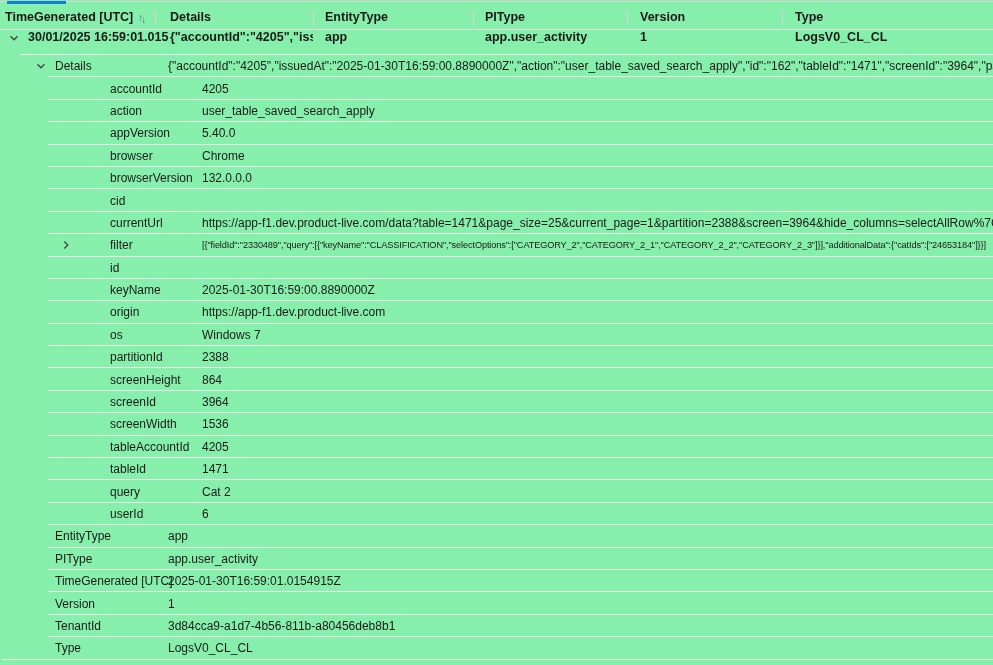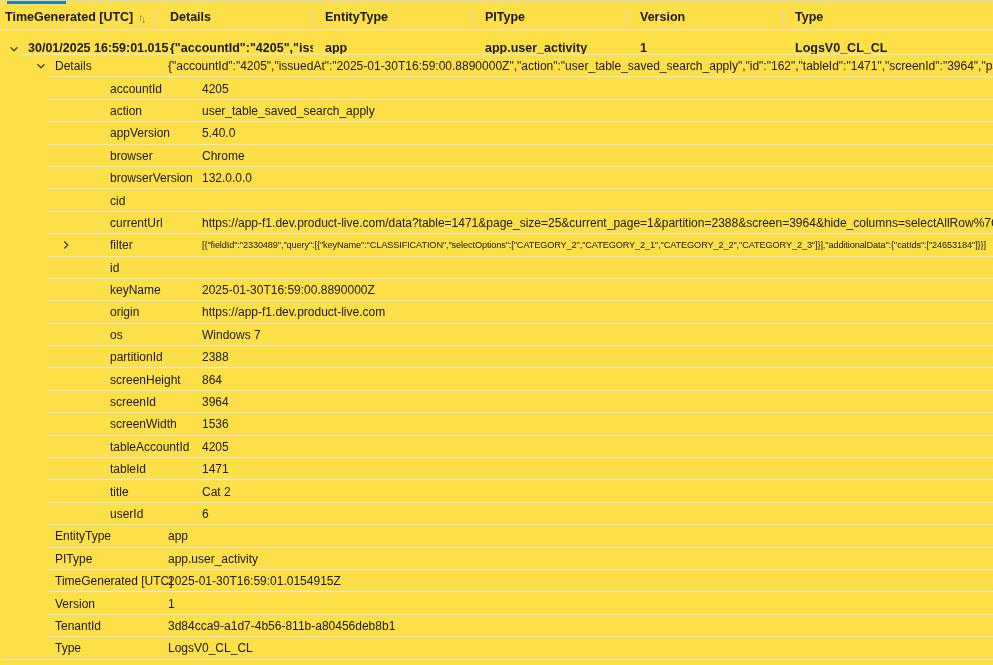--- a/index.html
+++ b/index.html
@@ -4,21 +4,21 @@
 <style>
   :root{
     --accent:#1b7cd6;
     --header-border:#e0e0e0;
     --row-border:#e9e9e9;
     --text:#1b1a19;
   }
   *{box-sizing:border-box;}
   html,body{margin:0;padding:0;background:#fff;}
   body{font-family:"Liberation Sans",sans-serif;color:var(--text);}
-  .app{position:relative;width:993px;height:665px;background:#fde047;overflow:hidden;}
+  .app{position:relative;width:993px;height:665px;background:#86efac;overflow:hidden;}
 
   
   .tabstrip{position:relative;height:5px;}
   .tabstrip-line{position:absolute;top:1px;left:0;right:0;height:1px;background:#d9d9d9;}
   .tab-underline{position:absolute;top:1px;left:7px;width:59px;height:3px;background:var(--accent);}
 
   
   .grid-header{display:flex;height:25px;border-bottom:1px solid var(--header-border);align-items:center;font-weight:bold;font-size:12.5px;}
   .hcell{position:relative;height:100%;display:flex;align-items:center;white-space:nowrap;}
   .hcell:not(.c1)::before{content:"";position:absolute;left:0;top:5px;height:15px;width:1px;background:#d6d6d6;}
@@ -28,21 +28,21 @@
   .c4{width:154px;padding-left:12px;}
   .c5{width:155px;padding-left:13px;}
   .c6{width:211px;padding-left:13px;}
   .sort-icons{margin-left:5px;font-size:10px;font-weight:normal;letter-spacing:-2px;}
   .sort-up{color:#5f5f5f;}
   .sort-down{color:var(--accent);position:relative;top:2px;}
 
   
   .main-row{position:relative;display:flex;height:25px;align-items:center;font-weight:bold;font-size:12.5px;}
   .main-row::after{content:"";position:absolute;left:20px;right:0;bottom:0;height:1px;background:var(--row-border);}
-  .mcell{overflow:hidden;white-space:nowrap;height:100%;display:flex;align-items:flex-end;}
+  .mcell{overflow:hidden;white-space:nowrap;height:100%;display:flex;align-items:flex-start;}
   .mcell.c1{overflow:visible;padding-left:8px;}
   .mcell.c1 .chev{margin-right:8px;}
 
   
   .t-row{position:relative;display:flex;align-items:center;height:22.4px;font-size:12px;}
   .t-row::after{content:"";position:absolute;left:48px;right:0;bottom:0;height:1px;background:var(--row-border);}
   .t-row:last-child::after{left:2px;}
   .t-row .chev{position:absolute;top:50%;transform:translateY(-50%);line-height:0;}
   .t-row.lv1 .chev{left:35px;}
   .t-row.lv2 .chev{left:60px;}
@@ -193,21 +193,21 @@
     <span class="t-key">tableAccountId</span>
     <span class="t-val">4205</span>
   </div>
       <div class="t-row lv2">
 
     <span class="t-key">tableId</span>
     <span class="t-val">1471</span>
   </div>
       <div class="t-row lv2">
 
-    <span class="t-key">title</span>
+    <span class="t-key">query</span>
     <span class="t-val">Cat 2</span>
   </div>
       <div class="t-row lv2">
 
     <span class="t-key">userId</span>
     <span class="t-val">6</span>
   </div>
       <div class="t-row lv1">
 
     <span class="t-key">EntityType</span>

